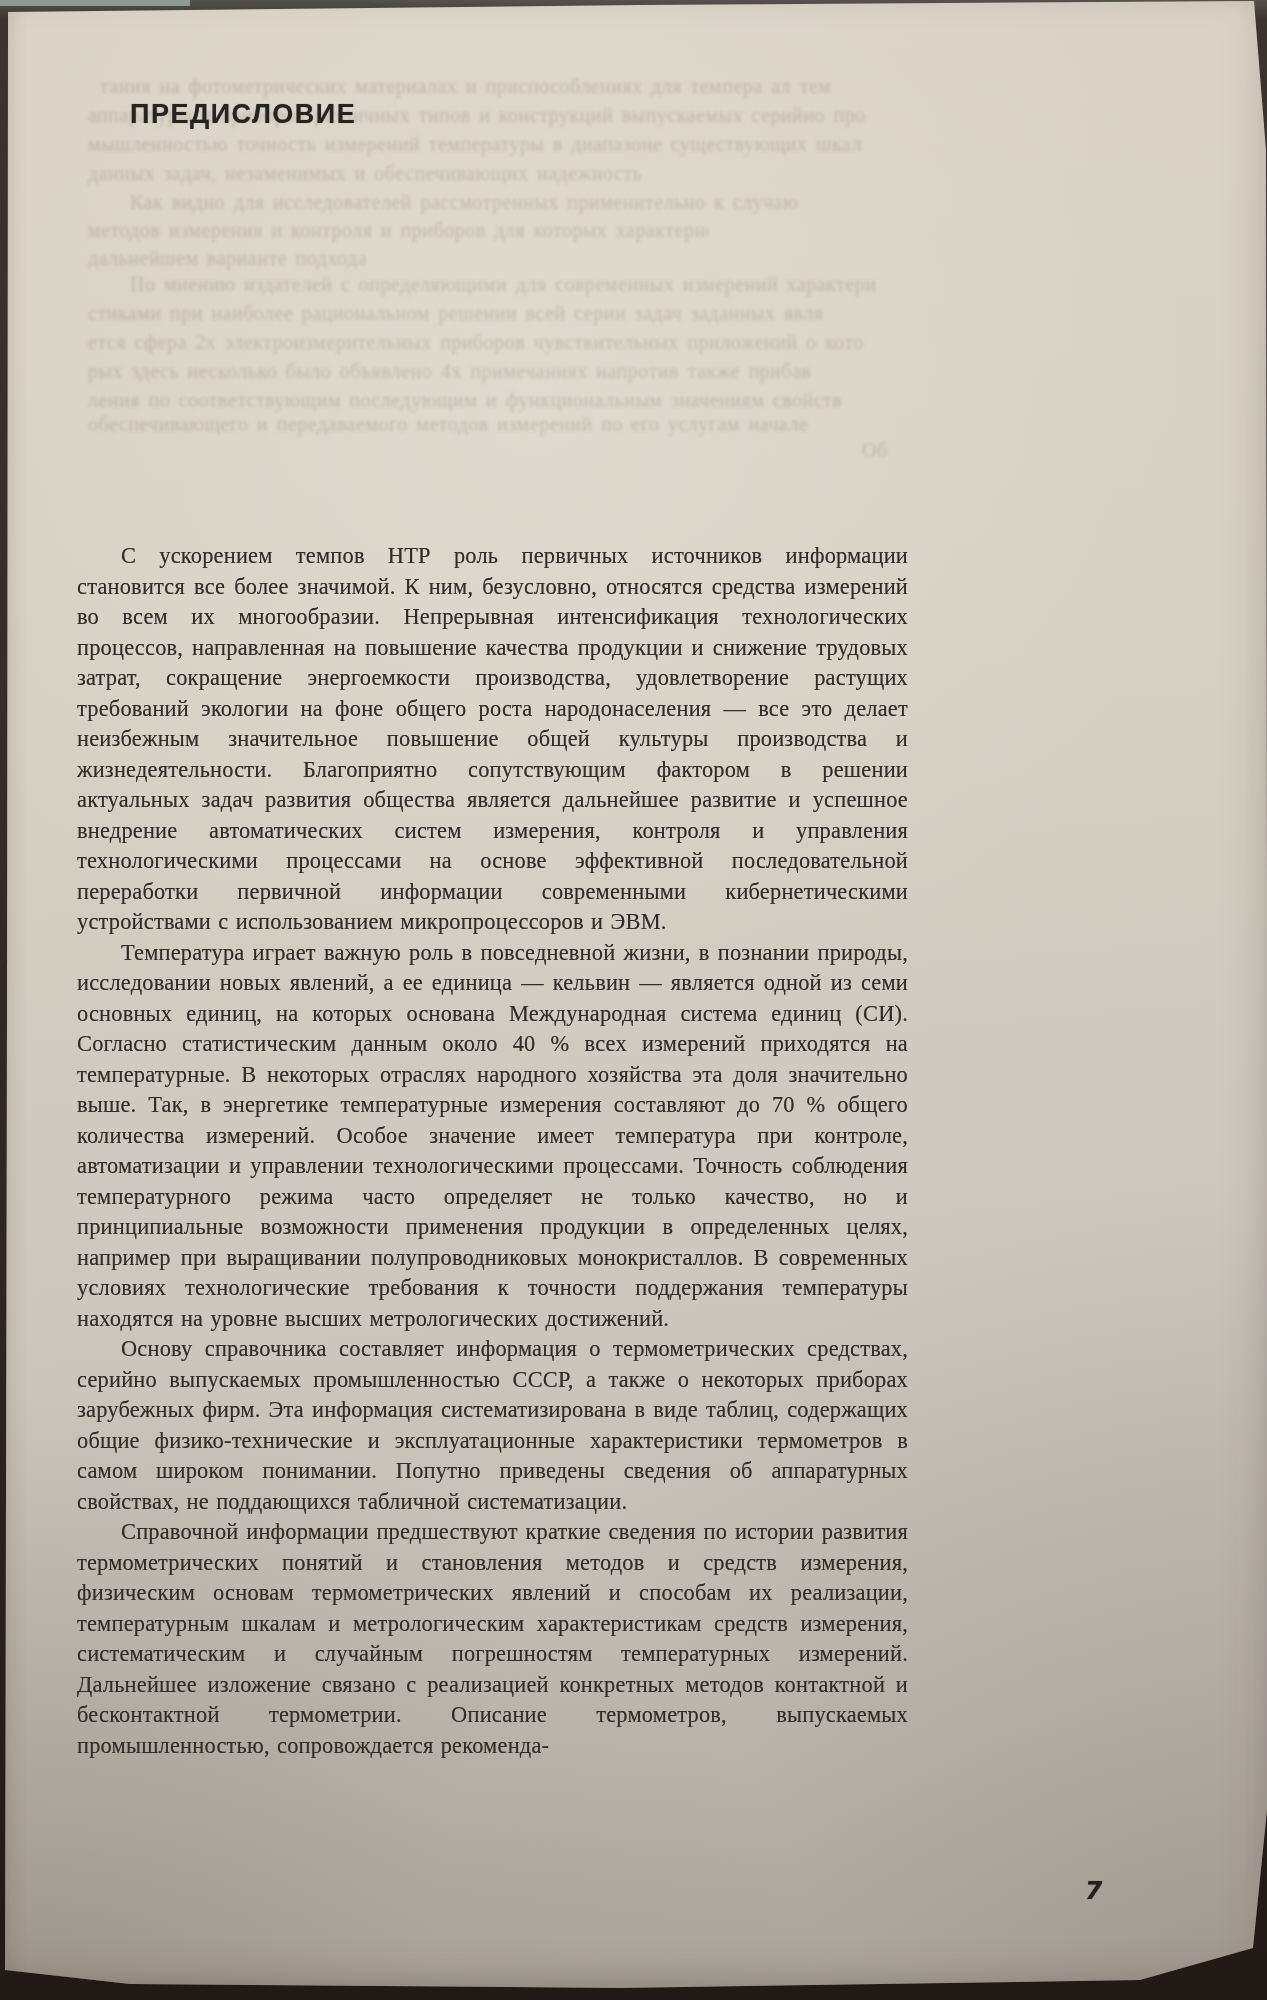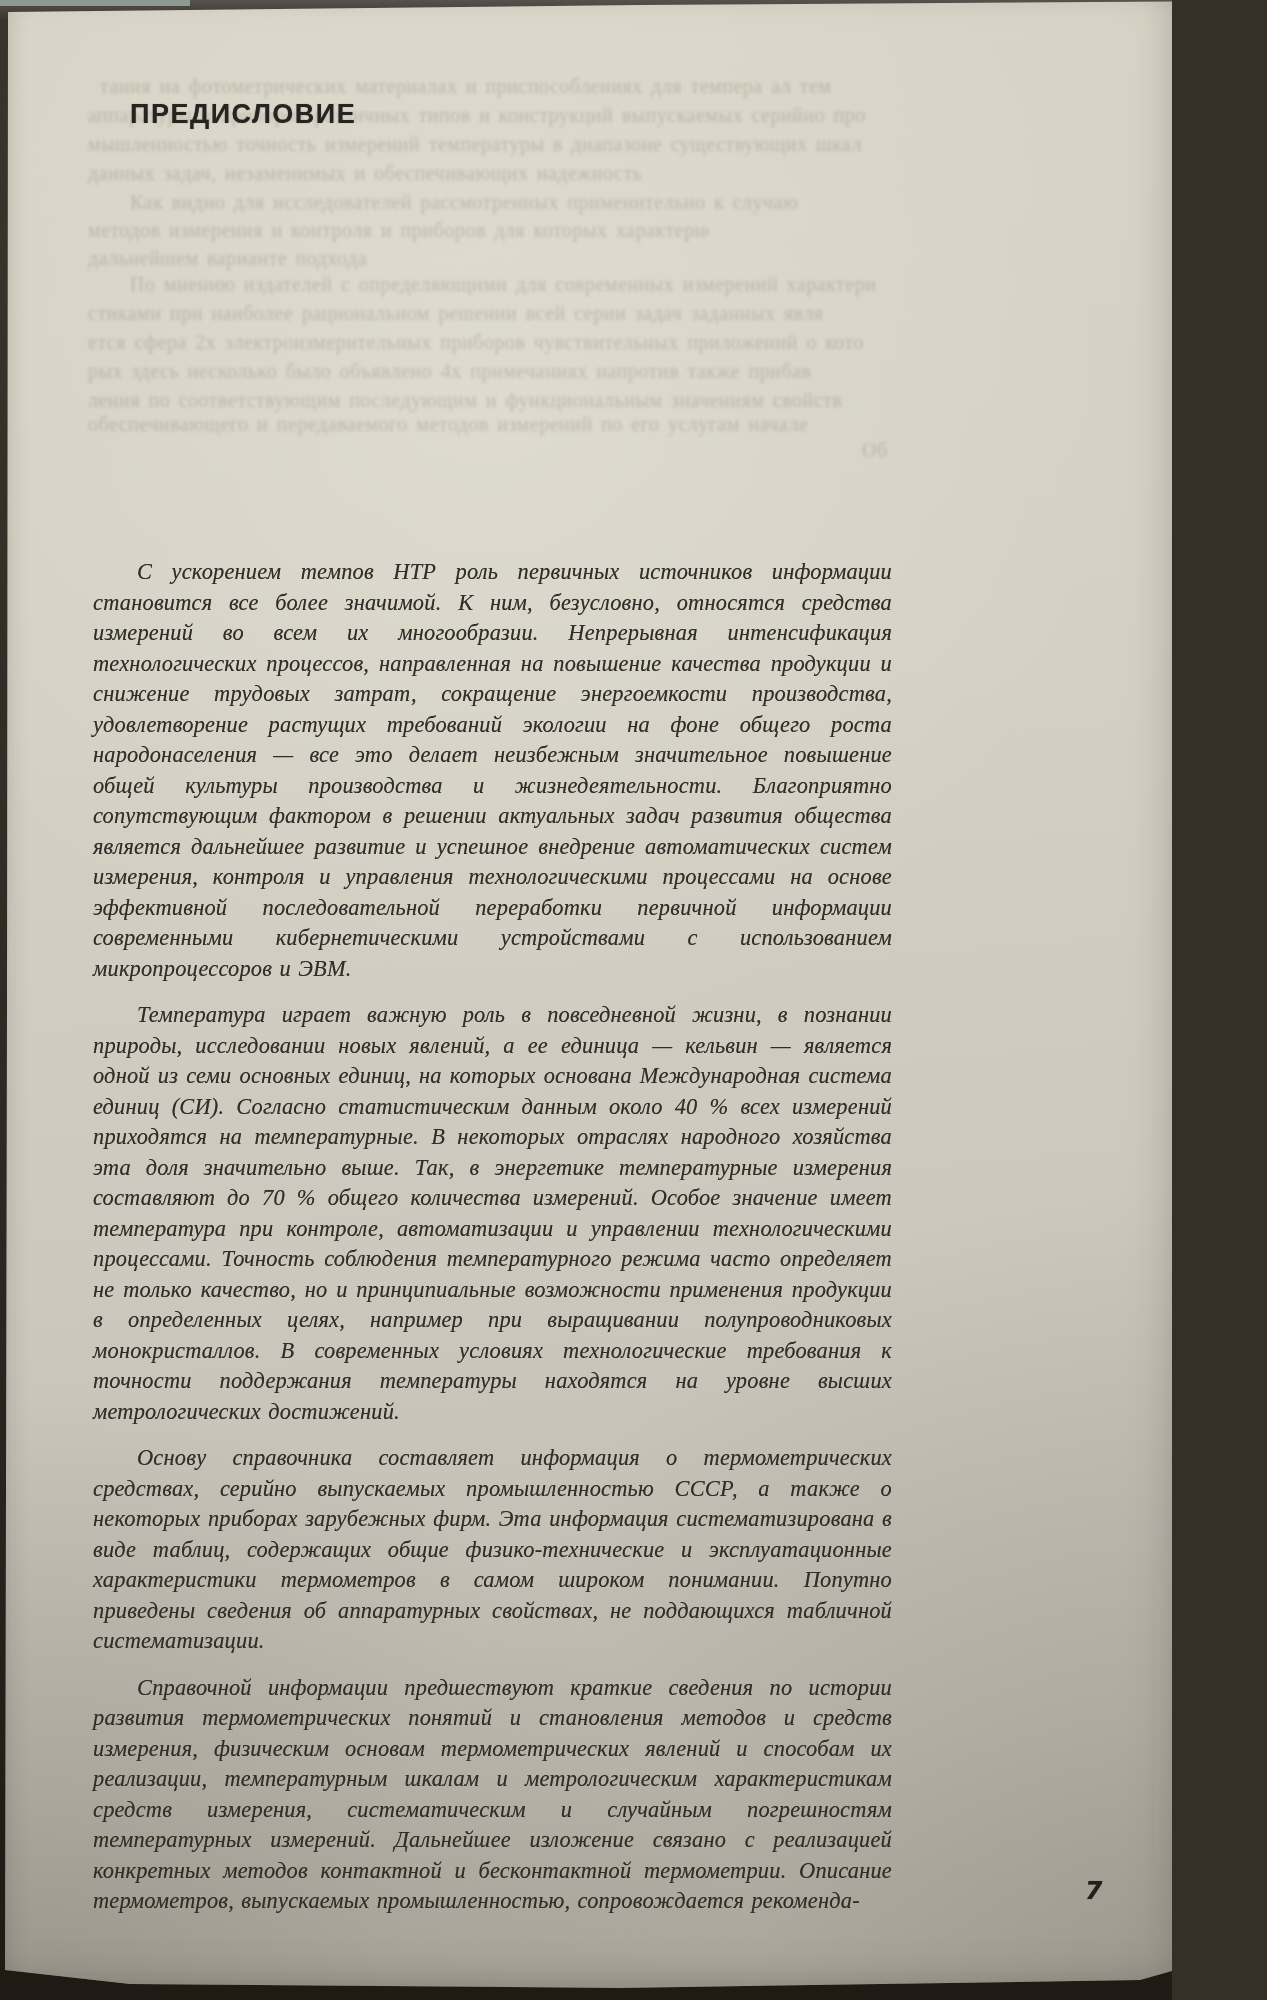--- a/index.html
+++ b/index.html
@@ -4,21 +4,21 @@
 <style>
   html, body {
     margin: 0; padding: 0;
     width: 1267px; height: 2000px;
     overflow: hidden;
     background: #352f27;
     font-family: "Liberation Serif", serif;
   }
   #photo-frame {
     position: relative;
-    width: 1172px; height: 2000px;
+    width: 1267px; height: 2000px;
     background: linear-gradient(180deg, #55524c 0%, #3a352c 1%, #2e2922 55%, #1f1a14 100%);
   }
   #top-glint {
     position: absolute; left: 0; top: 0; width: 190px; height: 6px;
     background: #9fada7; opacity: .8;
   }
   #book-page {
     position: absolute; inset: 0;
     clip-path: polygon(
       8px 12px, 640px 5px, 1254px 1px,
@@ -55,21 +55,21 @@
     text-shadow: 0 0 1px rgba(40,36,30,.55);
   }
   #text-block {
     position: absolute; left: 77px; top: 541px; width: 831px;
     font-size: 22.4px; line-height: 30.5px;
     color: #312d28;
     text-align: justify;
     letter-spacing: .2px; word-spacing: 1.5px;
     text-shadow: 0 0 0.6px rgba(46,42,36,.5);
   }
-  #text-block p { margin: 16px; text-indent: 44px; font-style: italic; }
+  #text-block p { margin: 0; text-indent: 44px; }
   #page-number {
     position: absolute; left: 1085px; top: 1876px;
     font-family: "DejaVu Sans", sans-serif;
     font-weight: bold; font-style: italic;
     font-size: 25px; color: #23201b;
     text-shadow: 0 0 1px rgba(35,32,27,.5);
   }
 </style>
 </head>
 <body>

